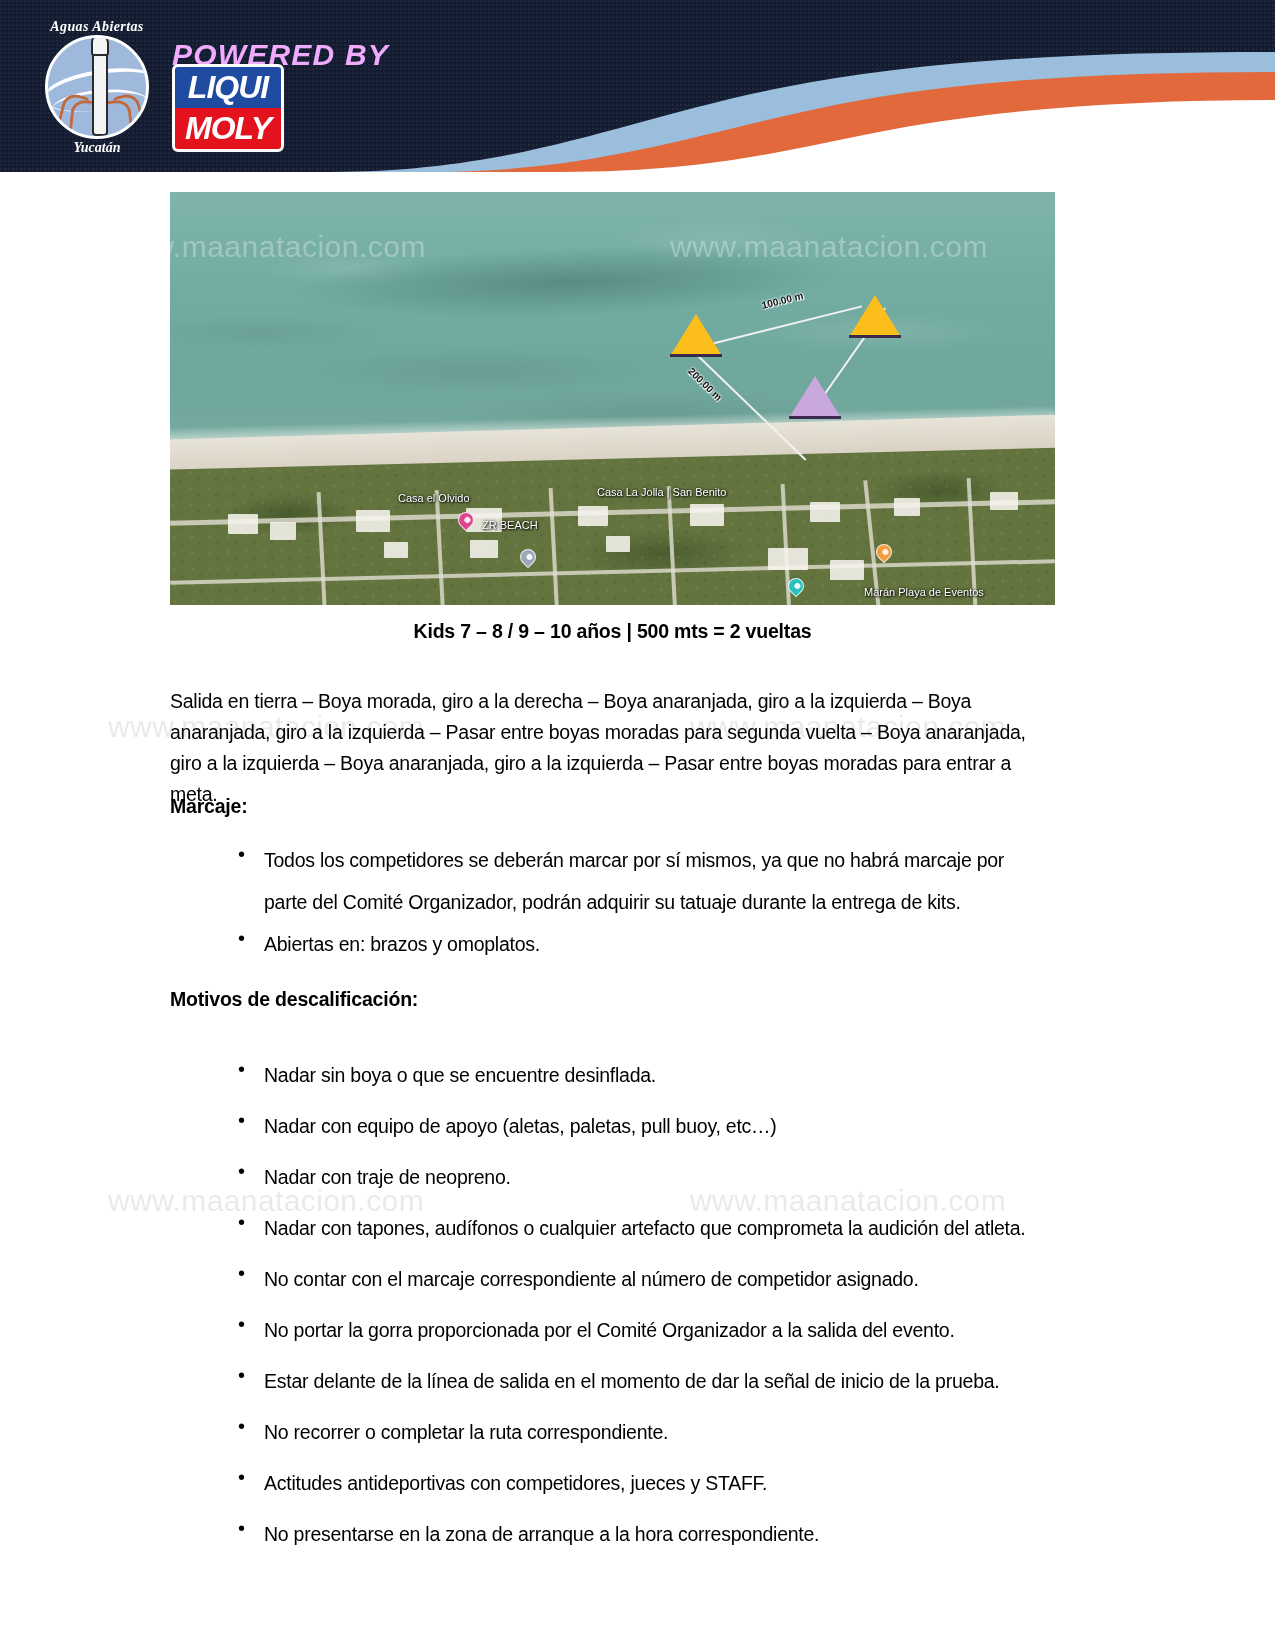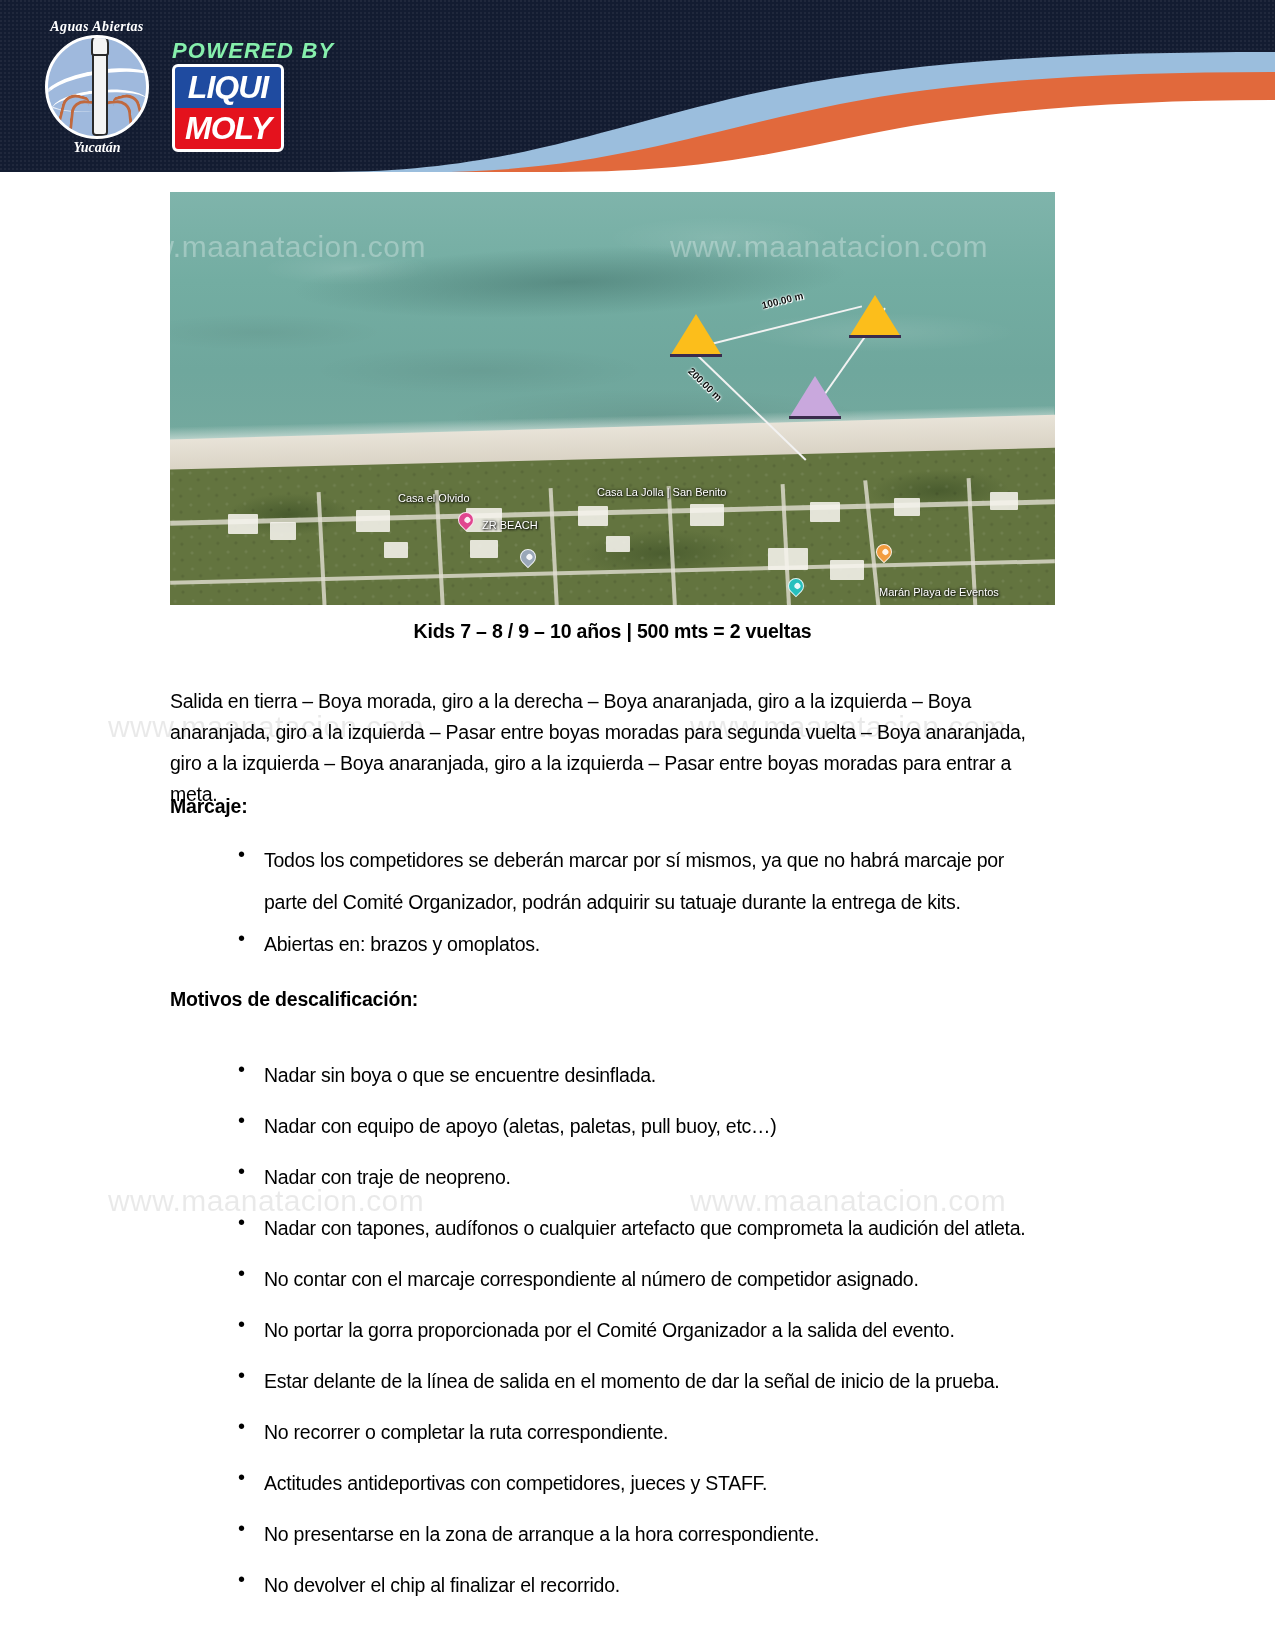--- a/index.html
+++ b/index.html
@@ -103,22 +103,22 @@
     letter-spacing: 0.4px;
   }
   .logo-bottom-text {
     bottom: 1px; left: 0;
     font-size: 14px;
   }
 
   .powered-by {
     position: absolute;
     left: 172px; top: 38px;
-    color: #86efac;
-    font-size: 22px;
+    color: #f0abfc;
+    font-size: 30px;
     font-weight: bold;
     font-style: italic;
     letter-spacing: 1.2px;
     font-family: "Liberation Sans", sans-serif;
   }
   .liqui-moly {
     position: absolute;
     left: 172px; top: 64px;
     width: 112px; height: 88px;
     border-radius: 6px;
@@ -478,21 +478,21 @@
         <div class="buoy-base"></div>
       </div>
 
       <div class="poi" style="left:228px; top:300px;">Casa el Olvido</div>
       <div class="pin" style="left:288px; top:320px; background:#e0468f;"></div>
       <div class="poi" style="left:312px; top:327px;">ZR BEACH</div>
       <div class="poi" style="left:427px; top:294px;">Casa La Jolla | San Benito</div>
       <div class="pin" style="left:350px; top:357px; background:#9aa8b8;"></div>
       <div class="pin" style="left:618px; top:386px; background:#27c0bd;"></div>
       <div class="pin" style="left:706px; top:352px; background:#f29c3f;"></div>
-      <div class="poi" style="left:694px; top:394px;margin-left:15px;">Marán Playa de Eventos</div>
+      <div class="poi" style="left:694px; top:394px;">Marán Playa de Eventos</div>
 
       <div class="map-wm" style="left:-62px; top:38px;">www.maanatacion.com</div>
       <div class="map-wm" style="left:500px; top:38px;">www.maanatacion.com</div>
     </div>
   </div>
 
   <div class="content">
 
     <div class="caption">Kids 7 – 8 / 9 – 10 años | 500 mts = 2 vueltas</div>
 
@@ -511,21 +511,20 @@
       <li>Nadar sin boya o que se encuentre desinflada.</li>
       <li>Nadar con equipo de apoyo (aletas, paletas, pull buoy, etc…)</li>
       <li>Nadar con traje de neopreno.</li>
       <li>Nadar con tapones, audífonos o cualquier artefacto que comprometa la audición del atleta.</li>
       <li>No contar con el marcaje correspondiente al número de competidor asignado.</li>
       <li>No portar la gorra proporcionada por el Comité Organizador a la salida del evento.</li>
       <li>Estar delante de la línea de salida en el momento de dar la señal de inicio de la prueba.</li>
       <li>No recorrer o completar la ruta correspondiente.</li>
       <li>Actitudes antideportivas con competidores, jueces y STAFF.</li>
       <li>No presentarse en la zona de arranque a la hora correspondiente.</li>
-      <li>No devolver el chip al finalizar el recorrido.</li>
     </ul>
 
     <div class="wm" style="left:108px; top:538px;">www.maanatacion.com</div>
     <div class="wm" style="left:690px; top:538px;">www.maanatacion.com</div>
     <div class="wm" style="left:108px; top:1012px;">www.maanatacion.com</div>
     <div class="wm" style="left:690px; top:1012px;">www.maanatacion.com</div>
   </div>
 </div>
 
 </body></html>

